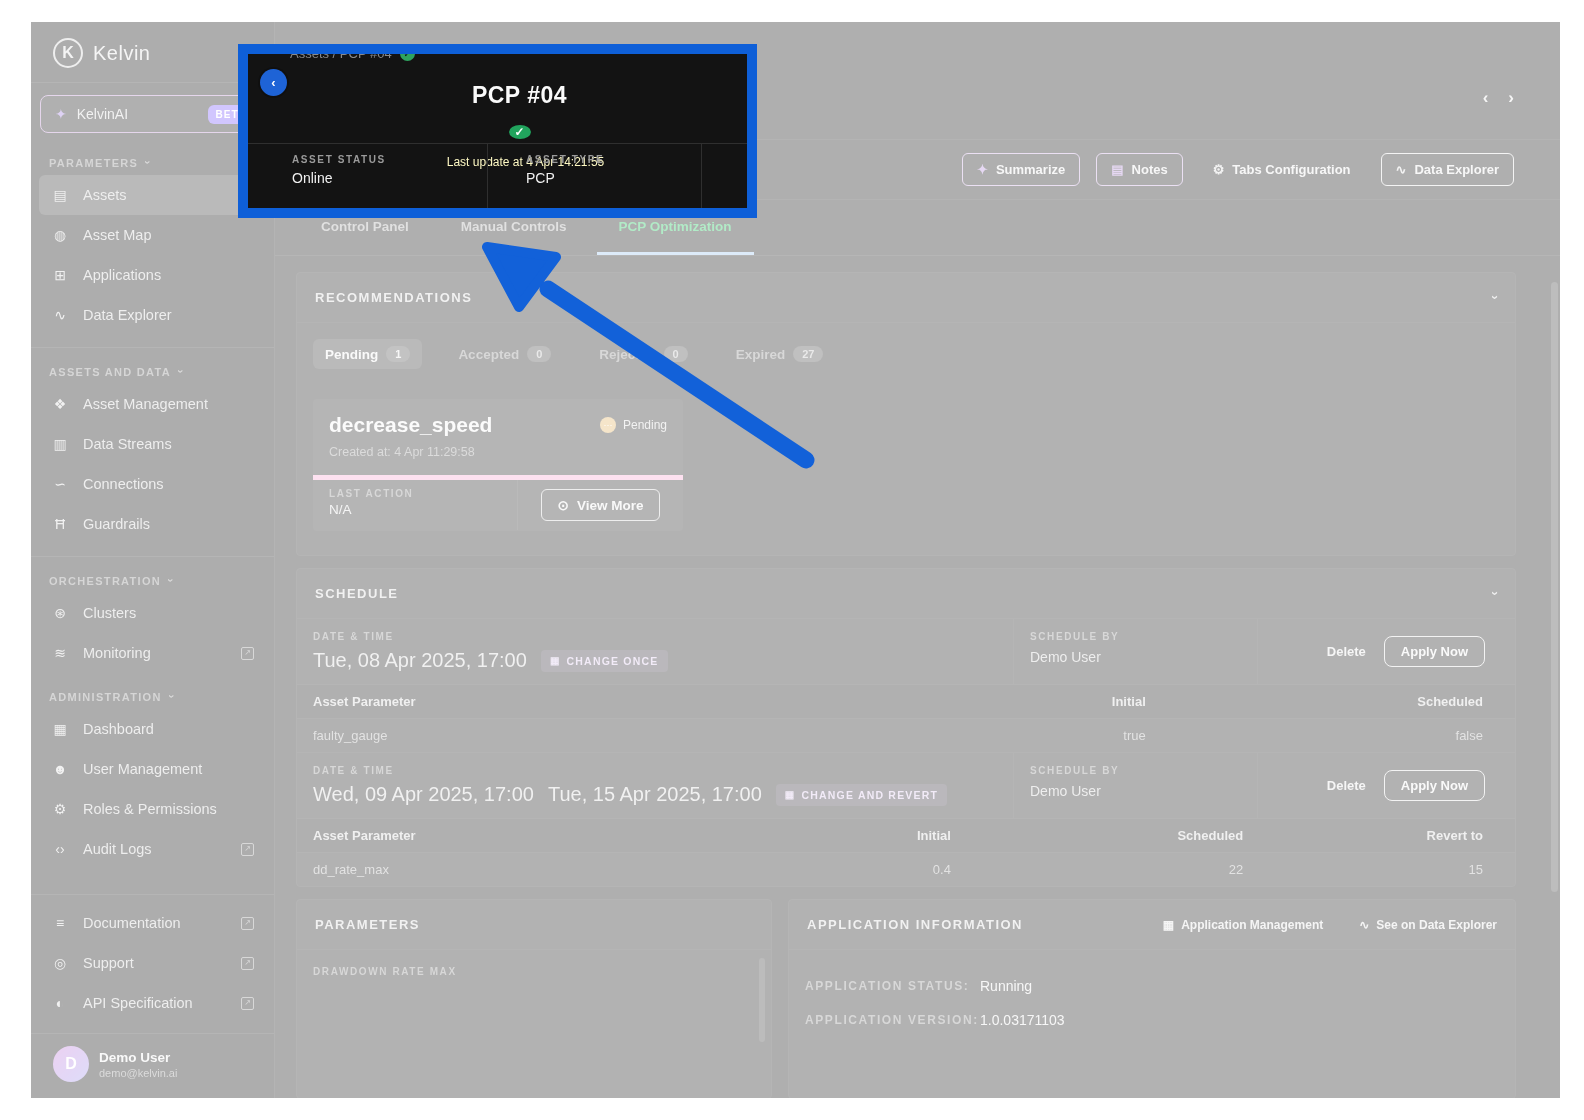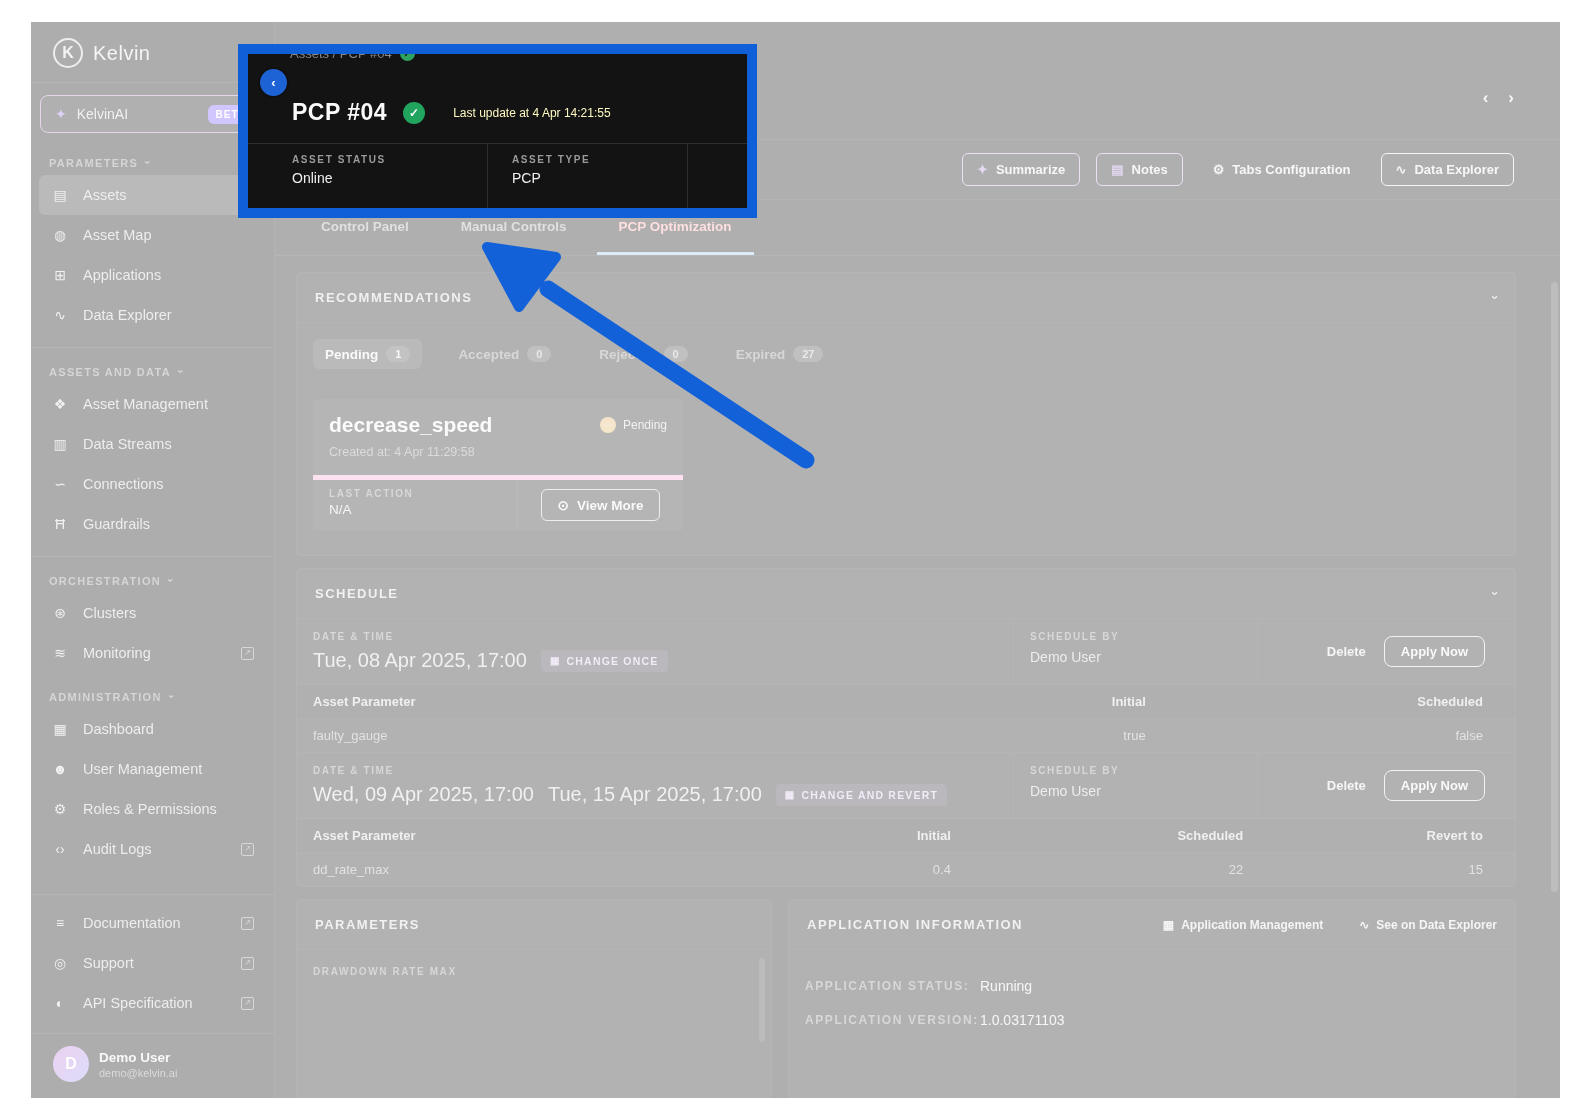--- a/index.html
+++ b/index.html
@@ -34,21 +34,21 @@
   .pager { position:absolute; right:46px; top:66px; display:flex; gap:20px; color:#e6e6e6; font-size:17px; font-weight:bold; }
   .action-row { height:60px; border-bottom:1px solid #2a2a2a; display:flex; align-items:center; justify-content:flex-end; gap:16px; padding-right:46px; }
   .btn { display:flex; align-items:center; gap:8px; font-size:13px; font-weight:bold; color:#e8e8e8; border-radius:6px; padding:8px 14px; }
   .btn-purple { border:1.5px solid #c7a7dd; }
   .btn-ghost { border:none; }
   .btn-light { border:1.5px solid #dedede; }
   .bico { font-size:13px; color:#b891dd; }
   .bico-plain { font-size:13px; color:#dcdcdc; }
   .tab-strip { height:56px; display:flex; align-items:stretch; padding-left:24px; border-bottom:1px solid #2e2e2e; }
   .tab { display:flex; align-items:center; padding:0 22px; margin-right:8px; color:#a8a8a8; font-size:13.5px; font-weight:bold; border-bottom:3px solid transparent; }
-  .tab.active { color:#fca5a5; border-bottom:3px solid #9fc6ee; }
+  .tab.active { color:#22c55e; border-bottom:3px solid #9fc6ee; }
   .content { padding:16px 44px 0 21px; }
 
   .panel { background:#232323; border:1px solid #2d2d2d; border-radius:4px; margin-bottom:12px; }
   .panel-title { display:flex; align-items:flex-end; justify-content:space-between; padding:17px 18px; border-bottom:1px solid #2d2d2d; }
   .panel-title .t { color:#d8d8d8; font-size:13px; font-weight:bold; letter-spacing:1.5px; }
   .pchev { transform:rotate(90deg); color:#cfcfcf; font-size:13px; font-weight:bold; }
 
   
   .filters { display:flex; gap:24px; padding:16px 16px 0 16px; }
   .pill { display:flex; align-items:center; gap:8px; padding:7px 12px; border-radius:6px; font-size:13.5px; font-weight:bold; color:#8f8f8f; }
@@ -109,25 +109,25 @@
   .app-row .v { color:#e8e8e8; font-size:14px; }
 
   .main-scroll { position:absolute; right:2px; top:260px; width:7px; height:610px; background:#424242; border-radius:4px; }
 
   
   .dim { position:absolute; inset:0; background:rgba(255,255,255,0.65); z-index:50; }
   .spotlight { position:absolute; left:207px; top:22px; width:519px; height:174px; border:10px solid #0e5fd8; background:#131313; z-index:55; }
   .sp-inner { position:relative; width:100%; height:100%; overflow:hidden; }
   .sp-crumb { position:absolute; top:-9px; left:42px; display:flex; align-items:center; gap:8px; color:#8a8a8a; font-size:13px; }
   .crumb-check { width:15px; height:15px; border-radius:50%; background:#2ea35f; color:#0f0f0f; font-size:9px; display:flex; align-items:center; justify-content:center; margin-top:1px; }
-  .sp-title-row { display:flex; align-items:center; gap:16px; padding:28px 0 0 44px; height:89px; }
+  .sp-title-row { display:flex; align-items:center; gap:16px; padding:28px 0 0 44px; height:89px;flex-direction:column; }
   .sp-title { color:#fafafa; font-size:23px; font-weight:bold; letter-spacing:0.5px; }
   .sp-check { width:22px; height:22px; border-radius:50%; background:#21a45d; color:#fff; font-size:12px; font-weight:bold; display:flex; align-items:center; justify-content:center; }
   .sp-update { color:#fef9c3; font-size:12px; margin-left:12px; }
-  .sp-info { display:flex; border-top:1px solid #2f2f2f; height:65px; }
+  .sp-info { display:flex; border-top:1px solid #2f2f2f; height:65px;gap:14px; }
   .sp-cell { padding:10px 0 0 44px; border-right:1px solid #2f2f2f; }
   .sp-cell.c1 { width:240px; }
   .sp-cell.c2 { width:200px; padding-left:24px; }
   .sp-cell .lbl { color:#9a9a9a; }
   .sp-cell .val { color:#f0f0f0; font-size:14px; margin-top:5px; }
   .sp-back { position:absolute; left:229px; top:47px; width:27px; height:27px; border-radius:50%; background:#1e63d6; color:#fff; font-size:13px; font-weight:bold; display:flex; align-items:center; justify-content:center; z-index:56; box-shadow:0 0 0 2px rgba(0,0,0,0.2); }
   .arrow-svg { position:absolute; left:0; top:0; width:1584px; height:1120px; z-index:60; pointer-events:none; }
 </style>
 </head>
 <body>

